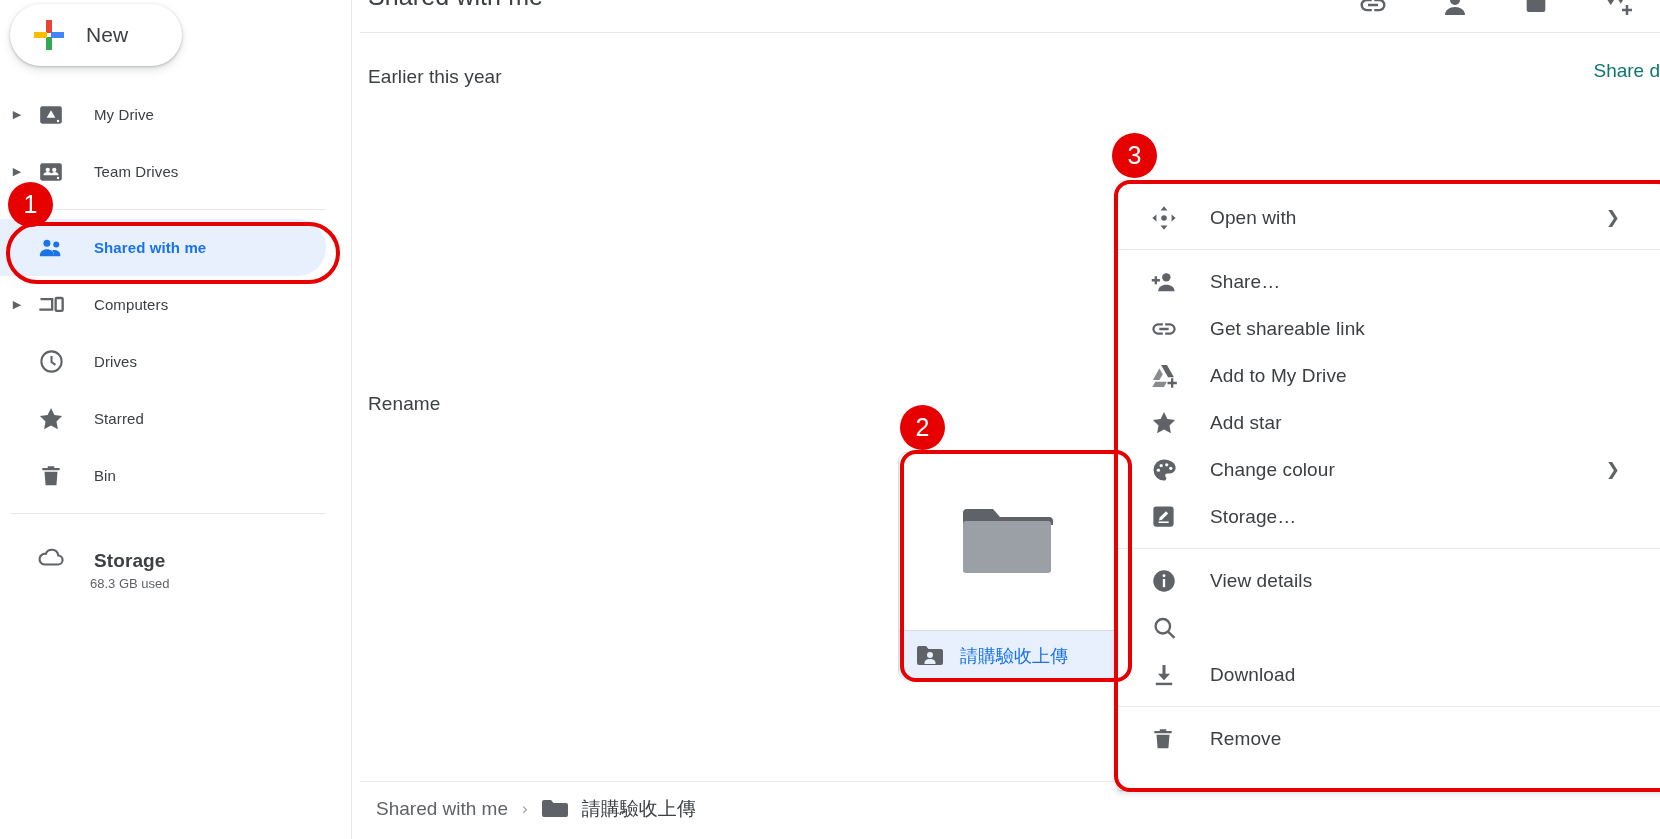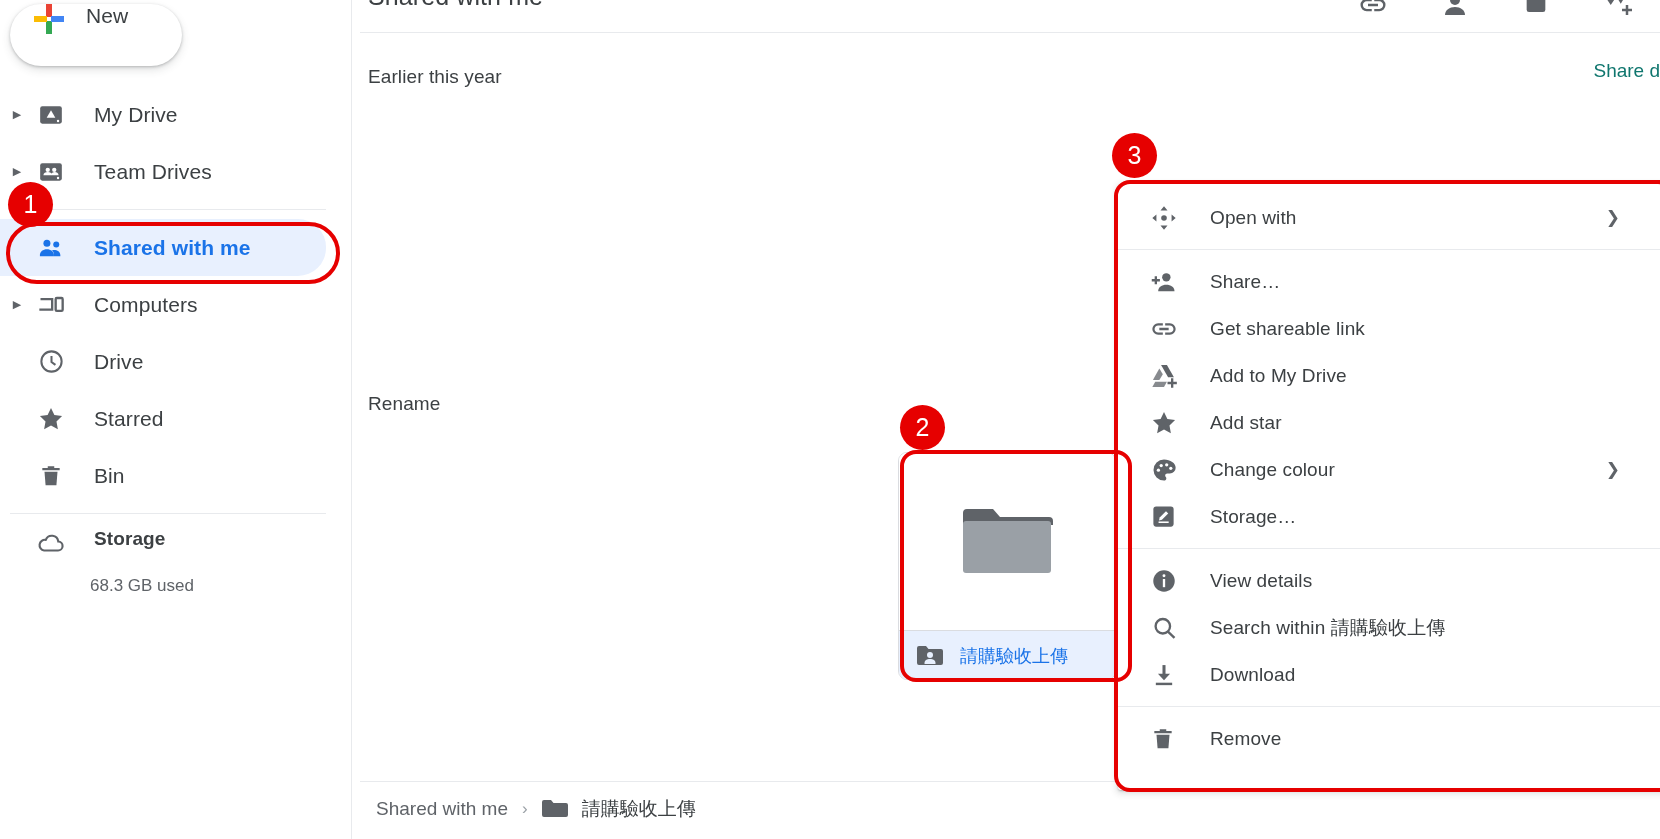--- a/index.html
+++ b/index.html
@@ -16,21 +16,21 @@
   
   .sidebar {
     position: absolute; left: 0; top: 0; width: 352px; height: 839px;
     background: #fff; border-right: 1px solid #e8eaed;
   }
   .new-btn {
     position: absolute; left: 10px; top: 4px;
     width: 172px; height: 62px;
     background: #fff; border-radius: 34px;
     box-shadow: 0 1px 3px rgba(60,64,67,.30), 0 4px 9px rgba(60,64,67,.15);
-    display: flex; padding-left: 24px; gap: 22px;
+    display: flex; align-items: center; padding-left: 24px; gap: 22px;
     cursor: pointer;
   }
   .new-label { font-size: 21px; color: #3c4043; letter-spacing: .1px; }
   .plus-icon { width: 30px; height: 30px; position: relative; flex: none; }
   .plus-icon i { position:absolute; display:block; }
   .plus-v1 { left: 12px; top: 0;  width: 6px; height: 13px; background:#ea4335; }
   .plus-v2 { left: 12px; top: 17px; width: 6px; height: 13px; background:#34a853; }
   .plus-h1 { left: 0;  top: 12px; width: 13px; height: 6px; background:#fbbc04; }
   .plus-h2 { left: 17px; top: 12px; width: 13px; height: 6px; background:#4285f4; }
 
@@ -38,35 +38,35 @@
   .nav-item {
     position: relative; height: 57px; display:flex; align-items:center;
     cursor: pointer; padding-left: 0;
   }
   .nav-arrow {
     width: 26px; margin-left: 4px; flex:none; display:flex; justify-content:center;
     color:#5f6368; font-size: 11px; line-height:1;
   }
   .nav-arrow.blank { visibility: hidden; }
   .nav-ico { width: 42px; flex:none; display:flex; justify-content:center; align-items:center; color:#5f6368; }
-  .nav-label { font-size: 21px; color:#3c4043; margin-left: 22px; letter-spacing:.1px; }
+  .nav-label { font-size: 15px; color:#3c4043; margin-left: 22px; letter-spacing:.1px; }
 
   .nav-item.selected {
     background: #e8f0fe; border-radius: 0 28px 28px 0;
     margin-right: 26px;
   }
   .nav-item.selected .nav-label { color:#1a73e8; font-weight: bold; }
   .nav-item.selected .nav-ico { color:#1a73e8; }
 
   .nav-sep { height:1px; background:#e8eaed; margin: 9px 26px 9px 10px; }
 
   .storage { position:absolute; left:0; top: 528px; width:352px; }
-  .storage-row { display:flex; align-items:flex-start; height: 44px; }
+  .storage-row { display:flex; align-items:flex-end; height: 44px; }
   .storage-title { font-size:19px; color:#3c4043; font-weight:bold; margin-left:22px; letter-spacing:.1px;}
-  .storage-used { font-size:17px; color:#5f6368; margin-left: 90px; margin-top:4px;}
+  .storage-used { font-size:13px; color:#5f6368; margin-left: 90px; margin-top:4px;}
 
   
   .main { position:absolute; left:352px; top:0; right:0; bottom:0; background:#fff; }
   .page-title {
     position:absolute; left:16px; top:-18px; font-size:25px; color:#3c4043;
     letter-spacing:.1px;
   }
   .top-rule { position:absolute; left:8px; right:0; top:32px; height:1px; background:#e8eaed; }
 
   .topicons { position:absolute; right:28px; top:-10px; display:flex; gap:52px; align-items:center; color:#5f6368;}
@@ -196,21 +196,21 @@
       </div>
 
       <div class="nav-item">
         <span class="nav-arrow blank">▶</span>
         <span class="nav-ico">
           <svg width="27" height="27" viewBox="0 0 24 24" fill="none" stroke="currentColor" stroke-width="1.8">
             <circle cx="12" cy="12" r="9"></circle>
               <path d="M12 7v5.5l3.5 2.5"></path>
           </svg>
         </span>
-        <span class="nav-label">Drive</span>
+        <span class="nav-label">Drives</span>
       </div>
 
       <div class="nav-item">
         <span class="nav-arrow blank">▶</span>
         <span class="nav-ico">
           <svg width="28" height="28" viewBox="0 0 24 24" fill="currentColor">
             <path d="M12 2.5l2.9 6.1 6.6.9-4.8 4.6 1.2 6.6L12 17.6 6.1 20.7l1.2-6.6L2.5 9.5l6.6-.9z"></path>
           </svg>
         </span>
         <span class="nav-label">Starred</span>
@@ -408,21 +408,20 @@
       <span class="ctx-label">View details</span>
     </div>
 
     <div class="ctx-item">
       <span class="ctx-ico">
         <svg width="28" height="28" viewBox="0 0 24 24" fill="none" stroke="currentColor" stroke-width="2">
           <circle cx="11" cy="10.5" r="6.2"></circle>
             <path d="M15.6 15.3L21 20.5"></path>
         </svg>
       </span>
-      <span class="ctx-label">Search within 請購驗收上傳</span>
     </div>
 
     <div class="ctx-item">
       <span class="ctx-ico">
         <svg width="28" height="28" viewBox="0 0 24 24" fill="currentColor">
           <rect x="10.7" y="3.5" width="2.6" height="8.5"></rect>
           <path d="M12 16.4l-5.2-5.4h10.4L12 16.4z"></path>
           <rect x="5" y="18.6" width="14" height="2.1"></rect>
         </svg>
       </span>

